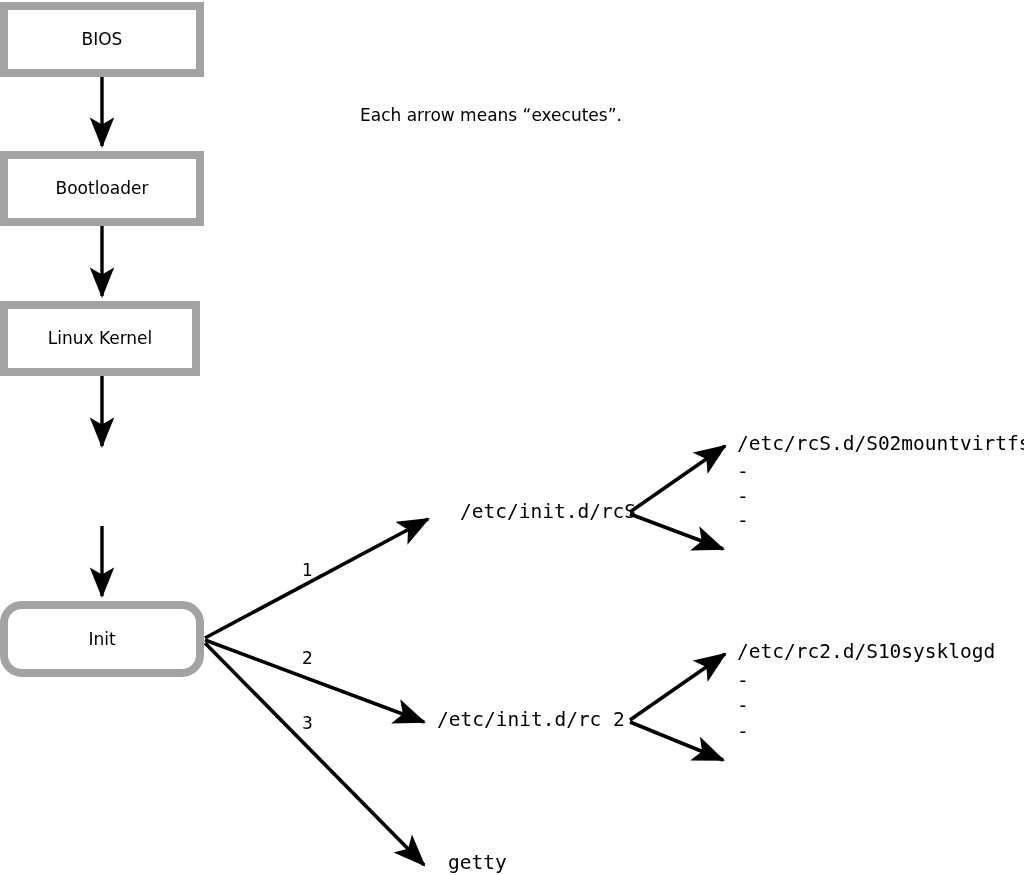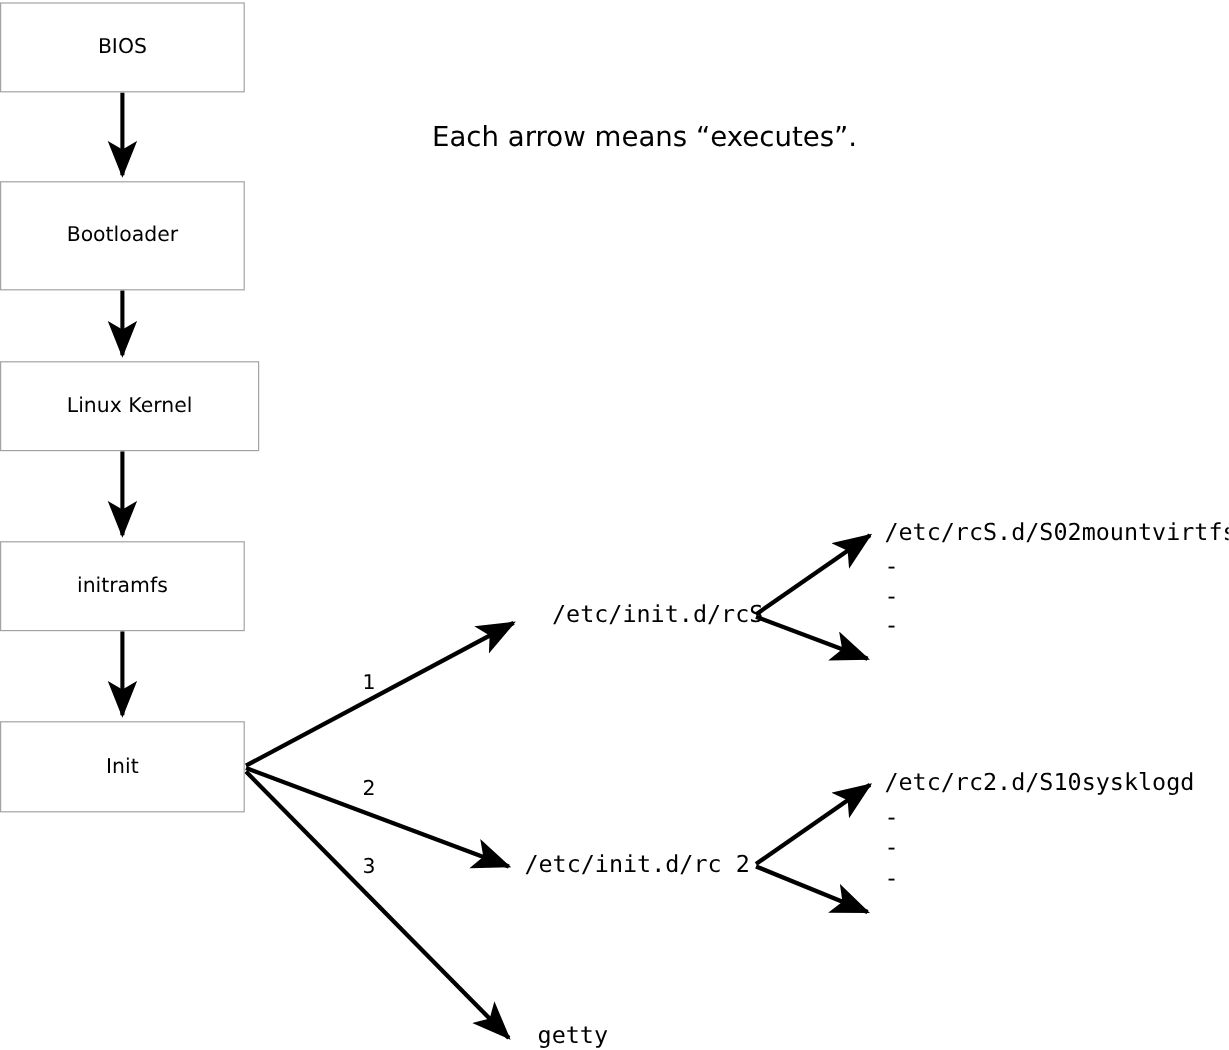--- a/index.html
+++ b/index.html
@@ -20,21 +20,21 @@
   #diagram-svg {
     position: absolute;
     left: 0;
     top: 0;
     width: 1024px;
     height: 875px;
   }
   .node-box {
     position: absolute;
     box-sizing: border-box;
-    border: 1px solid #a3a3a3;
+    border: 8px solid #a3a3a3;
     background: #ffffff;
     display: flex;
     align-items: center;
     justify-content: center;
   }
   .node-label {
     font-family: "DejaVu Sans", sans-serif;
     font-size: 17px;
     color: #000000;
     line-height: 1;
@@ -61,21 +61,21 @@
     position: absolute;
     font-family: "DejaVu Sans", sans-serif;
     font-size: 17px;
     color: #000000;
     line-height: 1;
     transform: translateY(-50%);
   }
   .note-text {
     position: absolute;
     font-family: "DejaVu Sans", sans-serif;
-    font-size: 23px;
+    font-size: 17px;
     color: #000000;
     white-space: nowrap;
     line-height: 1;
     transform: translateY(-50%);
   }
 </style>
 </head>
 <body>
 
 <div id="diagram-root">
@@ -100,33 +100,30 @@
     <line x1="630" y1="514" x2="723" y2="549" stroke="#000000" stroke-width="3.6" marker-end="url(#arrowhead)"></line>
 
     <line x1="630" y1="720" x2="725" y2="654" stroke="#000000" stroke-width="3.6" marker-end="url(#arrowhead)"></line>
     <line x1="630" y1="722" x2="723" y2="760" stroke="#000000" stroke-width="3.6" marker-end="url(#arrowhead)"></line>
   </svg>
 
   <div class="node-box" style="left:0px; top:2px; width:204px; height:75px;">
     <span class="node-label">BIOS</span>
   </div>
 
-  <div class="node-box" style="left:0px; top:151px; width:204px; height:91px;">
+  <div class="node-box" style="left:0px; top:151px; width:204px; height:75px;">
     <span class="node-label">Bootloader</span>
   </div>
 
-  <div class="node-box" style="left:0px; top:301px; width:216px; height:75px;">
+  <div class="node-box" style="left:0px; top:301px; width:200px; height:75px;">
     <span class="node-label">Linux Kernel</span>
   </div>
 
-  <div class="node-box" style="left:0px; top:451px; width:204px; height:75px;">
-    <span class="node-label">initramfs</span>
-  </div>
 
-  <div class="node-box" style="left:0px; top:601px; width:204px; height:76px;">
+  <div class="node-box" style="left:0px; top:601px; width:204px; height:76px;border-radius:22px;">
     <span class="node-label">Init</span>
   </div>
 
   <div class="note-text" style="left:360px; top:115px;">Each arrow means “executes”.</div>
 
   <div class="edge-number" style="left:302px; top:570px;">1</div>
   <div class="edge-number" style="left:302px; top:658px;">2</div>
   <div class="edge-number" style="left:302px; top:723px;">3</div>
 
   <div class="mono-label" style="left:448px; top:512px;margin-left:12px;">/etc/init.d/rcS</div>

